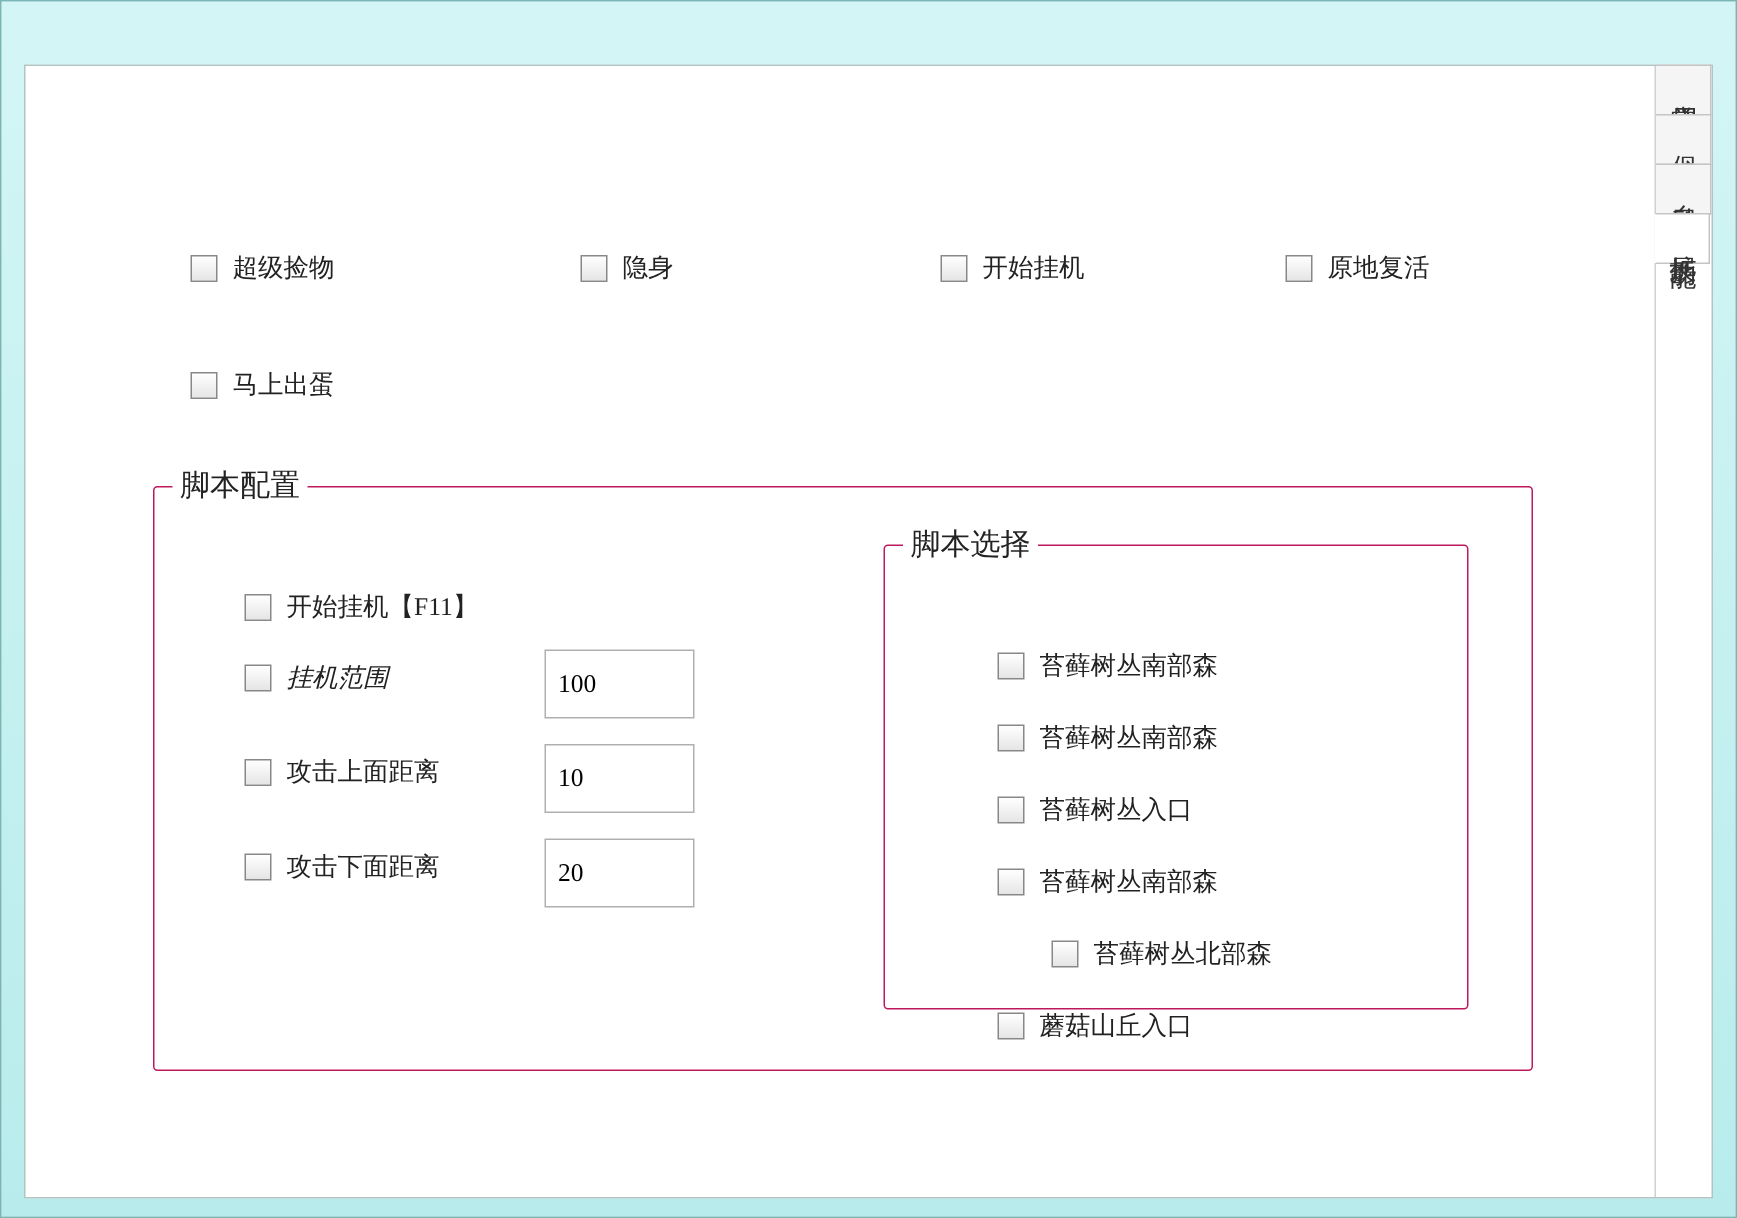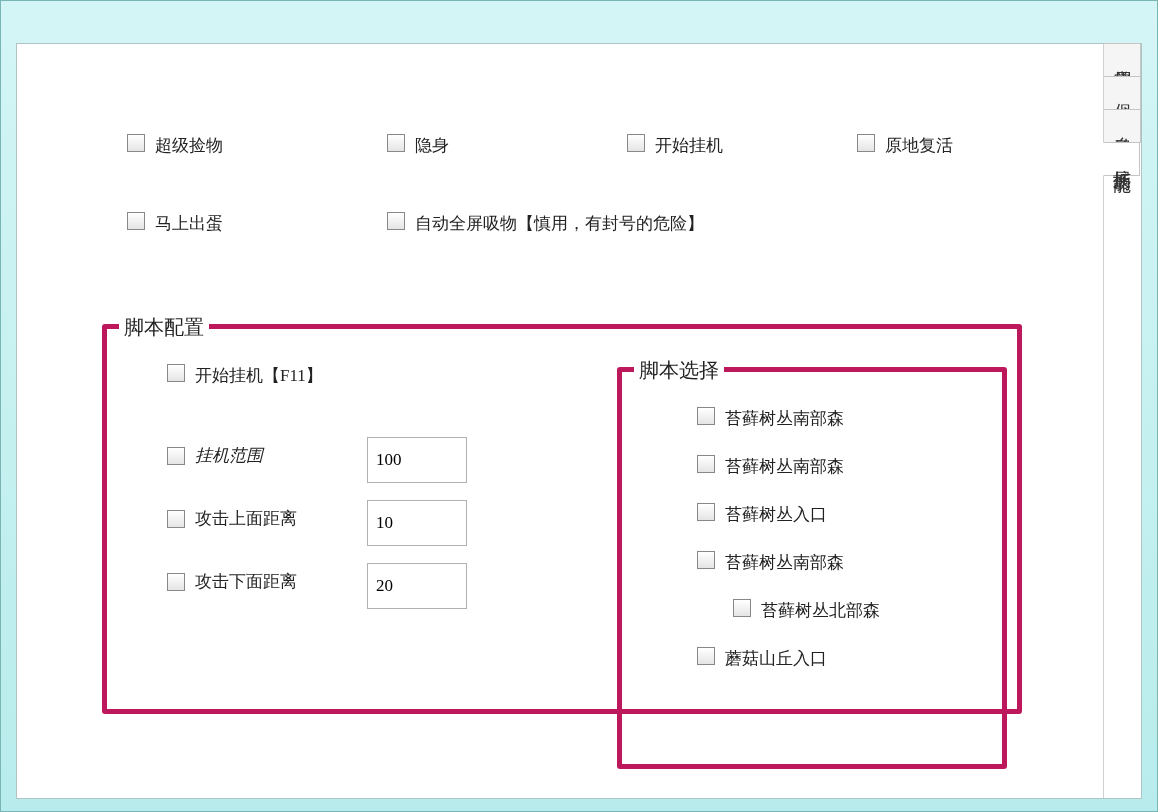--- a/index.html
+++ b/index.html
@@ -101,35 +101,36 @@
       letter-spacing: 2px;
     }
     .vtab.active {
       background: #ffffff;
       border-left: 1px solid #ffffff;
       position: relative;
       left: -1px;
     }
     .checkbox-row {
       display: flex;
-      align-items: flex-start;
-      position: absolute;
+      align-items: center;
+      position: absolute;
+      margin-top: 33px;
     }
     .cb {
       width: 18px;
       height: 18px;
       border: 1px solid #888;
       background: linear-gradient(to bottom, #fff, #e5e5e5);
       margin-right: 10px;
       display: inline-block;
       flex-shrink: 0;
     }
     .fieldset {
       position: absolute;
-      border: 5px solid #be185d;
+      border: 1px solid #be185d;
       border-radius: 3px;
     }
     .legend {
       position: absolute;
       top: -15px;
       left: 12px;
       background: #ffffff;
       padding: 0 5px;
       font-size: 20px;
     }
@@ -170,24 +171,20 @@
       </div>
       <div class="checkbox-row" style="left:840px; top:90px;">
         <span class="cb"></span>
         <span>原地复活</span>
       </div>
 
       <div class="checkbox-row" style="left:110px; top:168px;">
         <span class="cb"></span>
         <span>马上出蛋</span>
       </div>
-      <div class="checkbox-row" style="left:370px; top:168px;">
-        <span class="cb"></span>
-        <span>自动全屏吸物【慎用，有封号的危险】</span>
-      </div>
 
       <div class="fieldset" style="left:85px; top:280px; width:920px; height:390px;">
         <div class="legend">脚本配置</div>
 
         <div class="checkbox-row" style="left:60px; top:35px;">
           <span class="cb"></span>
           <span>开始挂机【F11】</span>
         </div>
 
         <div class="row-in" style="left:60px; top:115px;">
@@ -201,21 +198,21 @@
           <span>攻击上面距离</span>
         </div>
         <input class="txtinput" style="position: absolute; left: 260px; top: 171px;" value="10">
 
         <div class="row-in" style="left:60px; top:241px;">
           <span class="cb"></span>
           <span>攻击下面距离</span>
         </div>
         <input class="txtinput" style="position: absolute; left: 260px; top: 234px;" value="20">
 
-        <div class="fieldset" style="left:510px; top:38px; width:390px; height:402px;">
+        <div class="fieldset" style="left:486px; top:38px; width:390px; height:310px;">
           <div class="legend">脚本选择</div>
 
           <div class="checkbox-row" style="left:75px; top:35px;">
             <span class="cb"></span>
             <span>苔藓树丛南部森</span>
           </div>
           <div class="checkbox-row" style="left:75px; top:83px;">
             <span class="cb"></span>
             <span>苔藓树丛南部森</span>
           </div>

